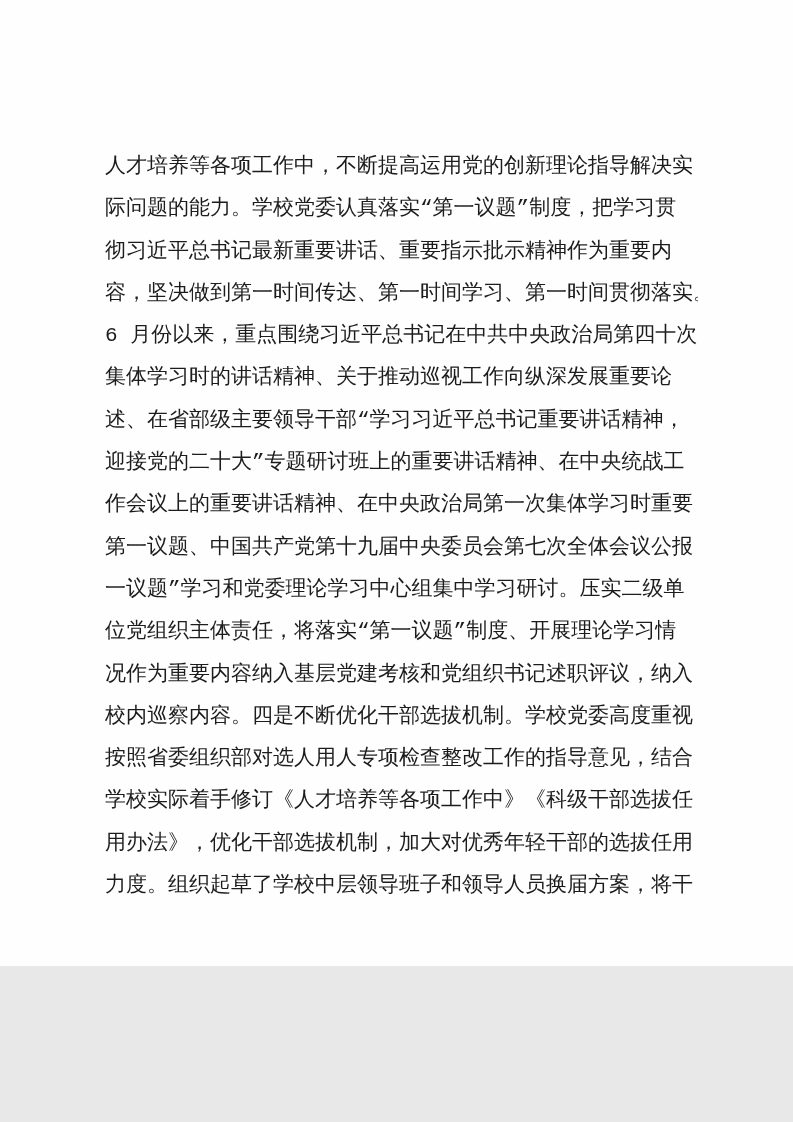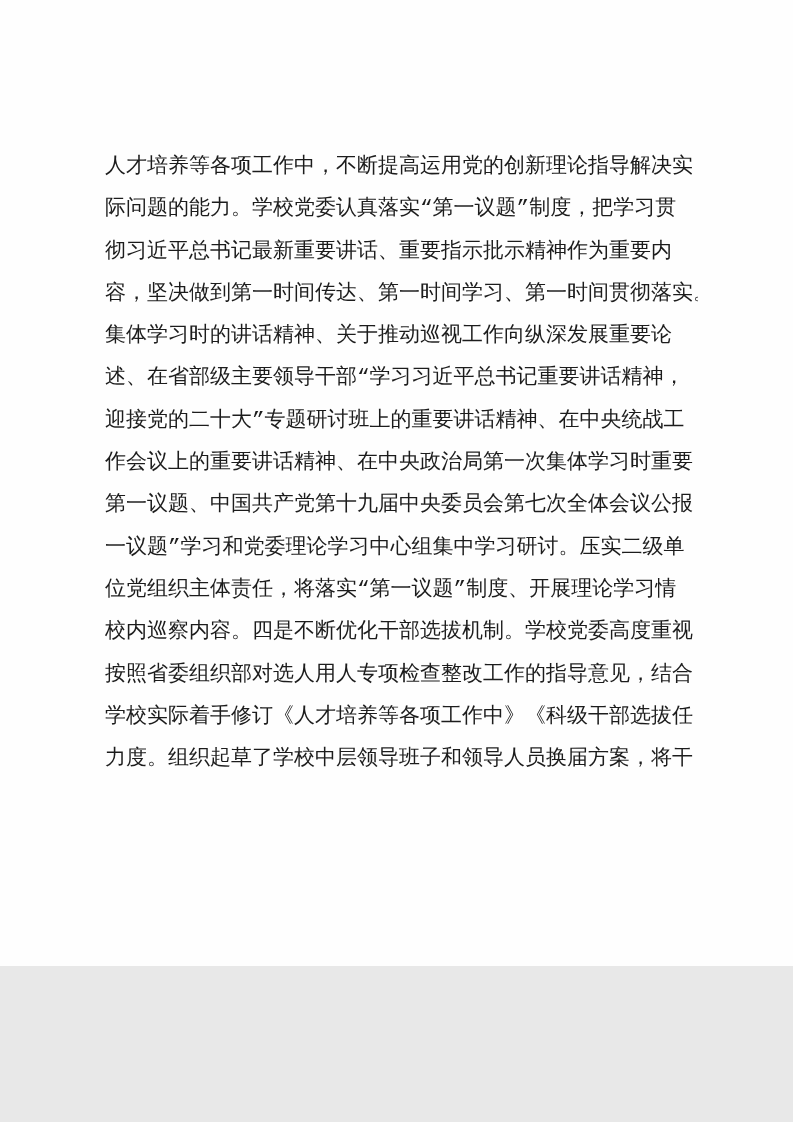--- a/index.html
+++ b/index.html
@@ -53,26 +53,29 @@
 </style>
 </head>
 <body>
 
 <div class="page" style="background: rgb(254, 254, 254); color: rgb(28, 28, 28);">
   <div class="text-block">
       <div class="line">人才培养等各项工作中，不断提高运用党的创新理论指导解决实</div>
       <div class="line">际问题的能力。学校党委认真落实“第一议题”制度，把学习贯</div>
       <div class="line">彻习近平总书记最新重要讲话、重要指示批示精神作为重要内</div>
       <div class="line">容，坚决做到第一时间传达、第一时间学习、第一时间贯彻落实。</div>
+      <div class="line">6 月份以来，重点围绕习近平总书记在中共中央政治局第四十次</div>
       <div class="line">集体学习时的讲话精神、关于推动巡视工作向纵深发展重要论</div>
       <div class="line">述、在省部级主要领导干部“学习习近平总书记重要讲话精神，</div>
       <div class="line">迎接党的二十大”专题研讨班上的重要讲话精神、在中央统战工</div>
       <div class="line">作会议上的重要讲话精神、在中央政治局第一次集体学习时重要</div>
       <div class="line">第一议题、中国共产党第十九届中央委员会第七次全体会议公报</div>
       <div class="line">一议题”学习和党委理论学习中心组集中学习研讨。压实二级单</div>
       <div class="line">位党组织主体责任，将落实“第一议题”制度、开展理论学习情</div>
+      <div class="line">况作为重要内容纳入基层党建考核和党组织书记述职评议，纳入</div>
       <div class="line">校内巡察内容。四是不断优化干部选拔机制。学校党委高度重视，</div>
       <div class="line">按照省委组织部对选人用人专项检查整改工作的指导意见，结合</div>
       <div class="line">学校实际着手修订《人才培养等各项工作中》《科级干部选拔任</div>
+      <div class="line">用办法》，优化干部选拔机制，加大对优秀年轻干部的选拔任用</div>
       <div class="line">力度。组织起草了学校中层领导班子和领导人员换届方案，将干</div>
     </div>
   <div class="page-number">— 10 —</div>
 </div>
 
 </body></html>

